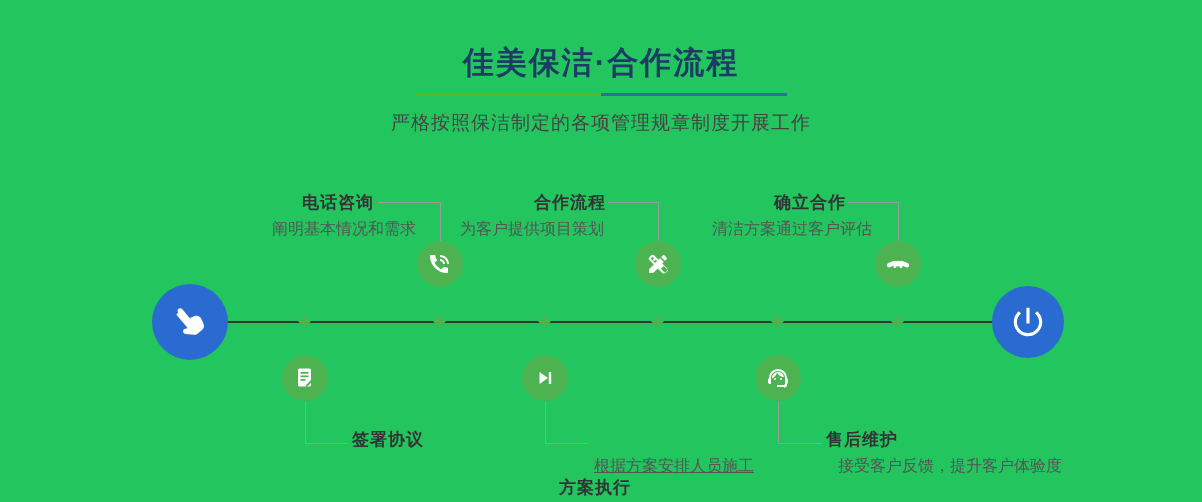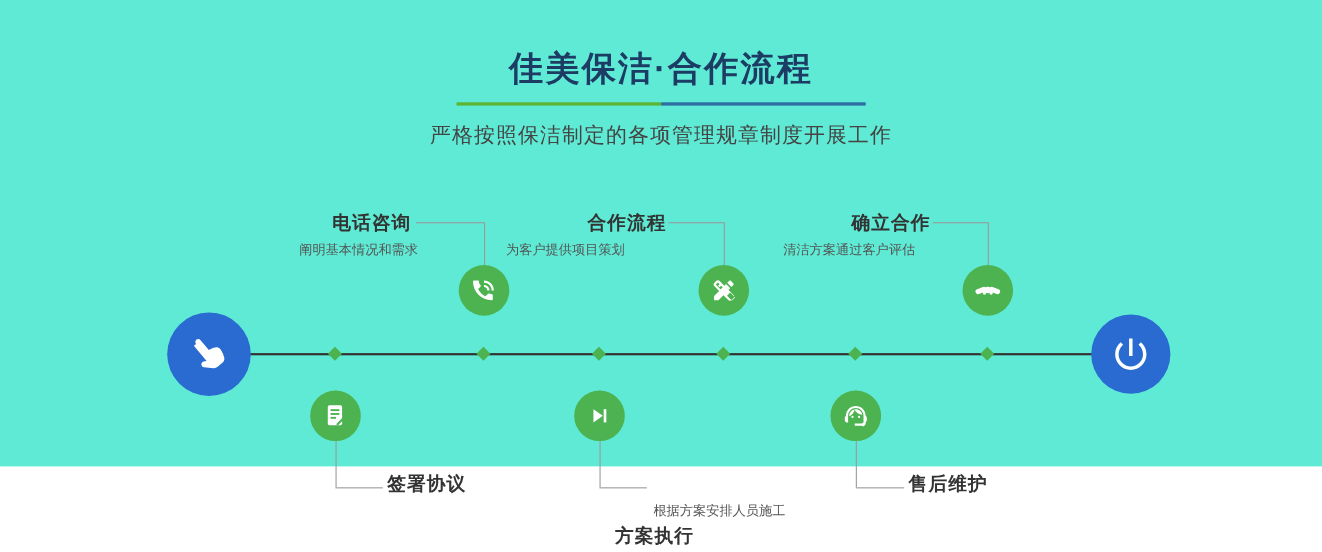--- a/index.html
+++ b/index.html
@@ -1,21 +1,21 @@
 <!DOCTYPE html>
 <html><head>
 <meta charset="utf-8">
 <style>
   * { margin: 0; padding: 0; box-sizing: border-box; }
   html, body { background: #fff; }
   body {
     font-family: "Liberation Sans", "DejaVu Sans", sans-serif;
     width: 1202px; height: 502px; overflow: hidden;
   }
-  .page { position: relative; width: 1202px; height: 424px; background: #5eead4; }
+  .page { position: relative; width: 1202px; height: 502px; background: #22c55e; }
 
   
   .page-title {
     position: absolute; top: 42px; left: 0; width: 100%;
     text-align: center; font-size: 31px; font-weight: bold;
     color: #1c3c64; letter-spacing: 2px;
   }
   .title-underline {
     position: absolute; top: 93px; left: 50%; transform: translateX(-50%);
     width: 372px; height: 3px; display: flex;
@@ -60,33 +60,33 @@
   .c3h { left: 848px; top: 202px; width: 50px; height: 1px; }
   .c3v { left: 898px; top: 202px; width: 1px;  height: 39px; }
   .c4v { left: 305px; top: 401px; width: 1px;  height: 42px; }
   .c4h { left: 305px; top: 443px; width: 43px; height: 1px; }
   .c5v { left: 545px; top: 401px; width: 1px;  height: 42px; }
   .c5h { left: 545px; top: 443px; width: 43px; height: 1px; }
   .c6v { left: 778px; top: 401px; width: 1px;  height: 42px; }
   .c6h { left: 778px; top: 443px; width: 44px; height: 1px; }
 
   .step-title { position: absolute; font-size: 17px; font-weight: bold; color: #333; letter-spacing: 1px; white-space: nowrap; }
-  .step-desc  { position: absolute; font-size: 12px; color: #555; white-space: nowrap; }
+  .step-desc  { position: absolute; font-size: 16px; color: #555; white-space: nowrap; }
 
   .t1-title { left: 302px; top: 191px; }
   .t1-desc  { left: 272px; top: 219px; }
   .t2-title { left: 534px; top: 191px; }
   .t2-desc  { left: 460px; top: 219px; text-align: right; }
   .t3-title { left: 774px; top: 191px; }
   .t3-desc  { left: 712px; top: 219px; }
 
   .b1-title { left: 352px; top: 428px; font-family: Liberation Serif, serif; }
   .b1-desc  { left: 352px; top: 456px; }
   .b2-title { left: 559px; top: 428px; margin-top: 48px; }
-  .b2-desc  { left: 594px; top: 456px; }
+  .b2-desc  { left: 594px; top: 456px; text-decoration: underline; }
   .b3-title { left: 826px; top: 428px; text-align: center; }
   .b3-desc  { left: 838px; top: 456px; }
 
   svg { display: block; }
 </style>
 </head>
 <body>
 
 <div class="page">
 
@@ -185,14 +185,15 @@
       <path fill="#ffffff" d="M21 12.22C21 6.73 16.74 3 12 3c-4.69 0-9 3.65-9 9.28-.6.34-1 .98-1 1.72v2c0 1.1.9 2 2 2h1v-6.1c0-3.87 3.13-7 7-7s7 3.13 7 7V19h-8v2h8c1.1 0 2-.9 2-2v-1.22c.59-.31 1-.92 1-1.64v-2.3c0-.7-.41-1.31-1-1.62z"></path>
       <circle cx="9" cy="13" r="1" fill="#ffffff"></circle>
       <circle cx="15" cy="13" r="1" fill="#ffffff"></circle>
       <path fill="#ffffff" d="M18 11.03C17.52 8.18 15.04 6 12.05 6c-3.03 0-6.29 2.51-6.03 6.45 2.47-1.01 4.33-3.21 4.86-5.89 1.31 2.63 4 4.44 7.12 4.47z"></path>
       <path stroke="#ffffff" stroke-width="1.4" fill="none" d="M17.2 20h3.2M18.8 18.4v3.2"></path>
     </svg>
   </div>
   <div class="conn c6v"></div>
   <div class="conn c6h"></div>
   <div class="step-title b3-title">售后维护</div>
+  <div class="step-desc b3-desc">接受客户反馈，提升客户体验度</div>
 
 </div>
 
 </body></html>

